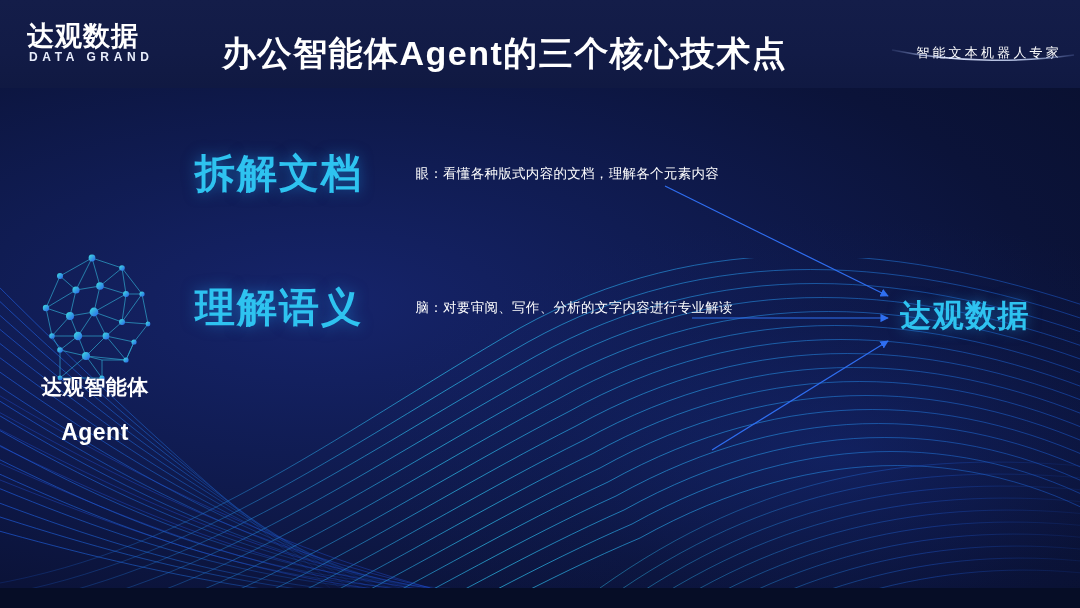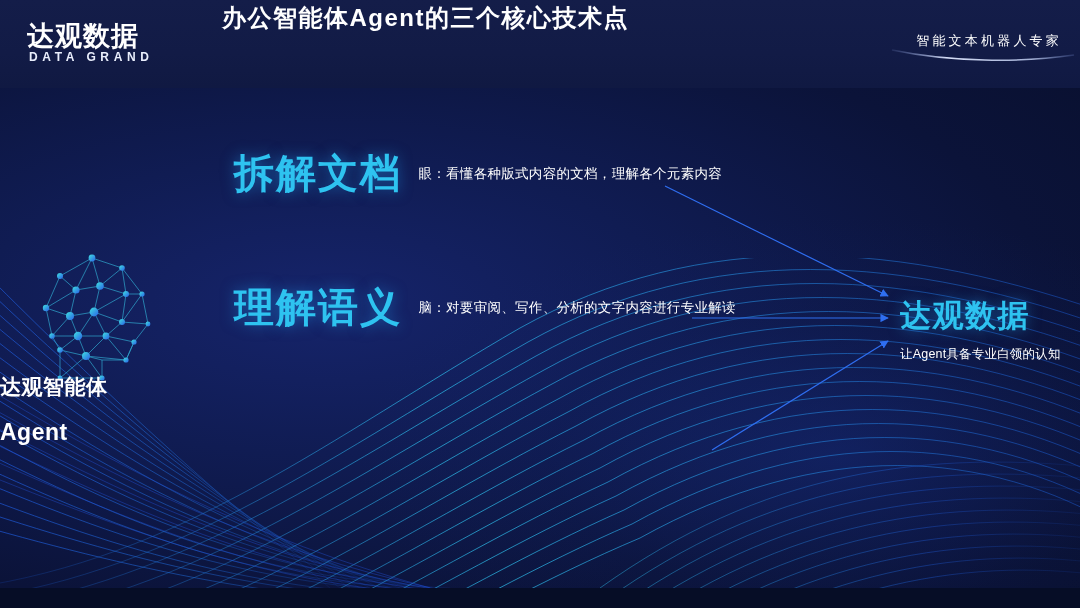--- a/index.html
+++ b/index.html
@@ -27,50 +27,49 @@
   .logo-cn{
     position:absolute;left:27px;top:18px;
     font-size:27px;font-weight:700;color:#ffffff;letter-spacing:1px;
     font-family:"Liberation Sans","DejaVu Sans",sans-serif;
   }
   .logo-en{
     position:absolute;left:29px;top:50px;
     font-size:12px;font-weight:700;color:#e9eefc;letter-spacing:4.6px;
   }
   .slide-title{
-    position:absolute;left:222px;top:2px;
-    font-size:24px;font-weight:700;color:#ffffff;letter-spacing:1.5px;
+    position:absolute;left:222px;top:31px;
+    font-size:34px;font-weight:700;color:#ffffff;letter-spacing:1.5px;
     white-space:nowrap;
   }
   .tagline{
-    position:absolute;right:18px;top:32px;
+    position:absolute;right:18px;top:44px;
     font-size:13px;color:#ffffff;letter-spacing:3.2px;white-space:nowrap;
   }
   .swoosh{position:absolute;right:4px;top:46px;width:186px;height:22px;}
 
   
   .head-wrap{position:absolute;left:30px;top:250px;width:160px;height:135px;}
   .agent-label{
-    position:absolute;left:0;top:374px;width:190px;text-align:left;
+    position:absolute;left:0;top:374px;width:190px;text-align:center;
     font-size:21px;font-weight:700;color:#ffffff;line-height:1.22;letter-spacing:0.5px;
   }
   .agent-label .en{display:block;font-size:23px;letter-spacing:0.5px;margin-top:18px;}
 
   
   .row{position:absolute;left:195px;white-space:nowrap;}
   .row .rh{
     display:inline-block;vertical-align:middle;
     font-size:40px;font-weight:700;letter-spacing:2px;
     color:#2ec3f0;
     text-shadow:0 0 14px rgba(32,150,230,0.55);
-    margin-left:39px;
   }
   .row .rd{
     display:inline-block;vertical-align:middle;
-    margin-left:12px;
+    margin-left:48px;
     font-size:13.5px;color:#ffffff;font-weight:500;letter-spacing:0.3px;
   }
   #row1{top:146px;}
   #row2{top:280px;}
   #row3{top:419px;}
 
   .arrows{position:absolute;left:0;top:0;width:1080px;height:608px;}
 
   .target{
     position:absolute;left:900px;top:295px;width:175px;text-align:left;
@@ -284,16 +283,15 @@
         <path d="M 0 0 L 10 5 L 0 10 z" fill="#2f6ef0"></path>
       </marker>
     </defs>
     <line x1="665" y1="186" x2="888" y2="296" stroke="#2f6ef0" stroke-width="1.2" marker-end="url(#ah)"></line>
     <line x1="692" y1="318" x2="888" y2="318" stroke="#2f6ef0" stroke-width="1.2" marker-end="url(#ah)"></line>
     <line x1="712" y1="450" x2="888" y2="341" stroke="#2f6ef0" stroke-width="1.2" marker-end="url(#ah)"></line>
   </svg>
 
   <div class="target">
     <div class="th">达观数据</div>
-    <div class="ts">让Agent具备专业白领的认知</div>
   </div>
 
 </div>
 
 </body></html>

